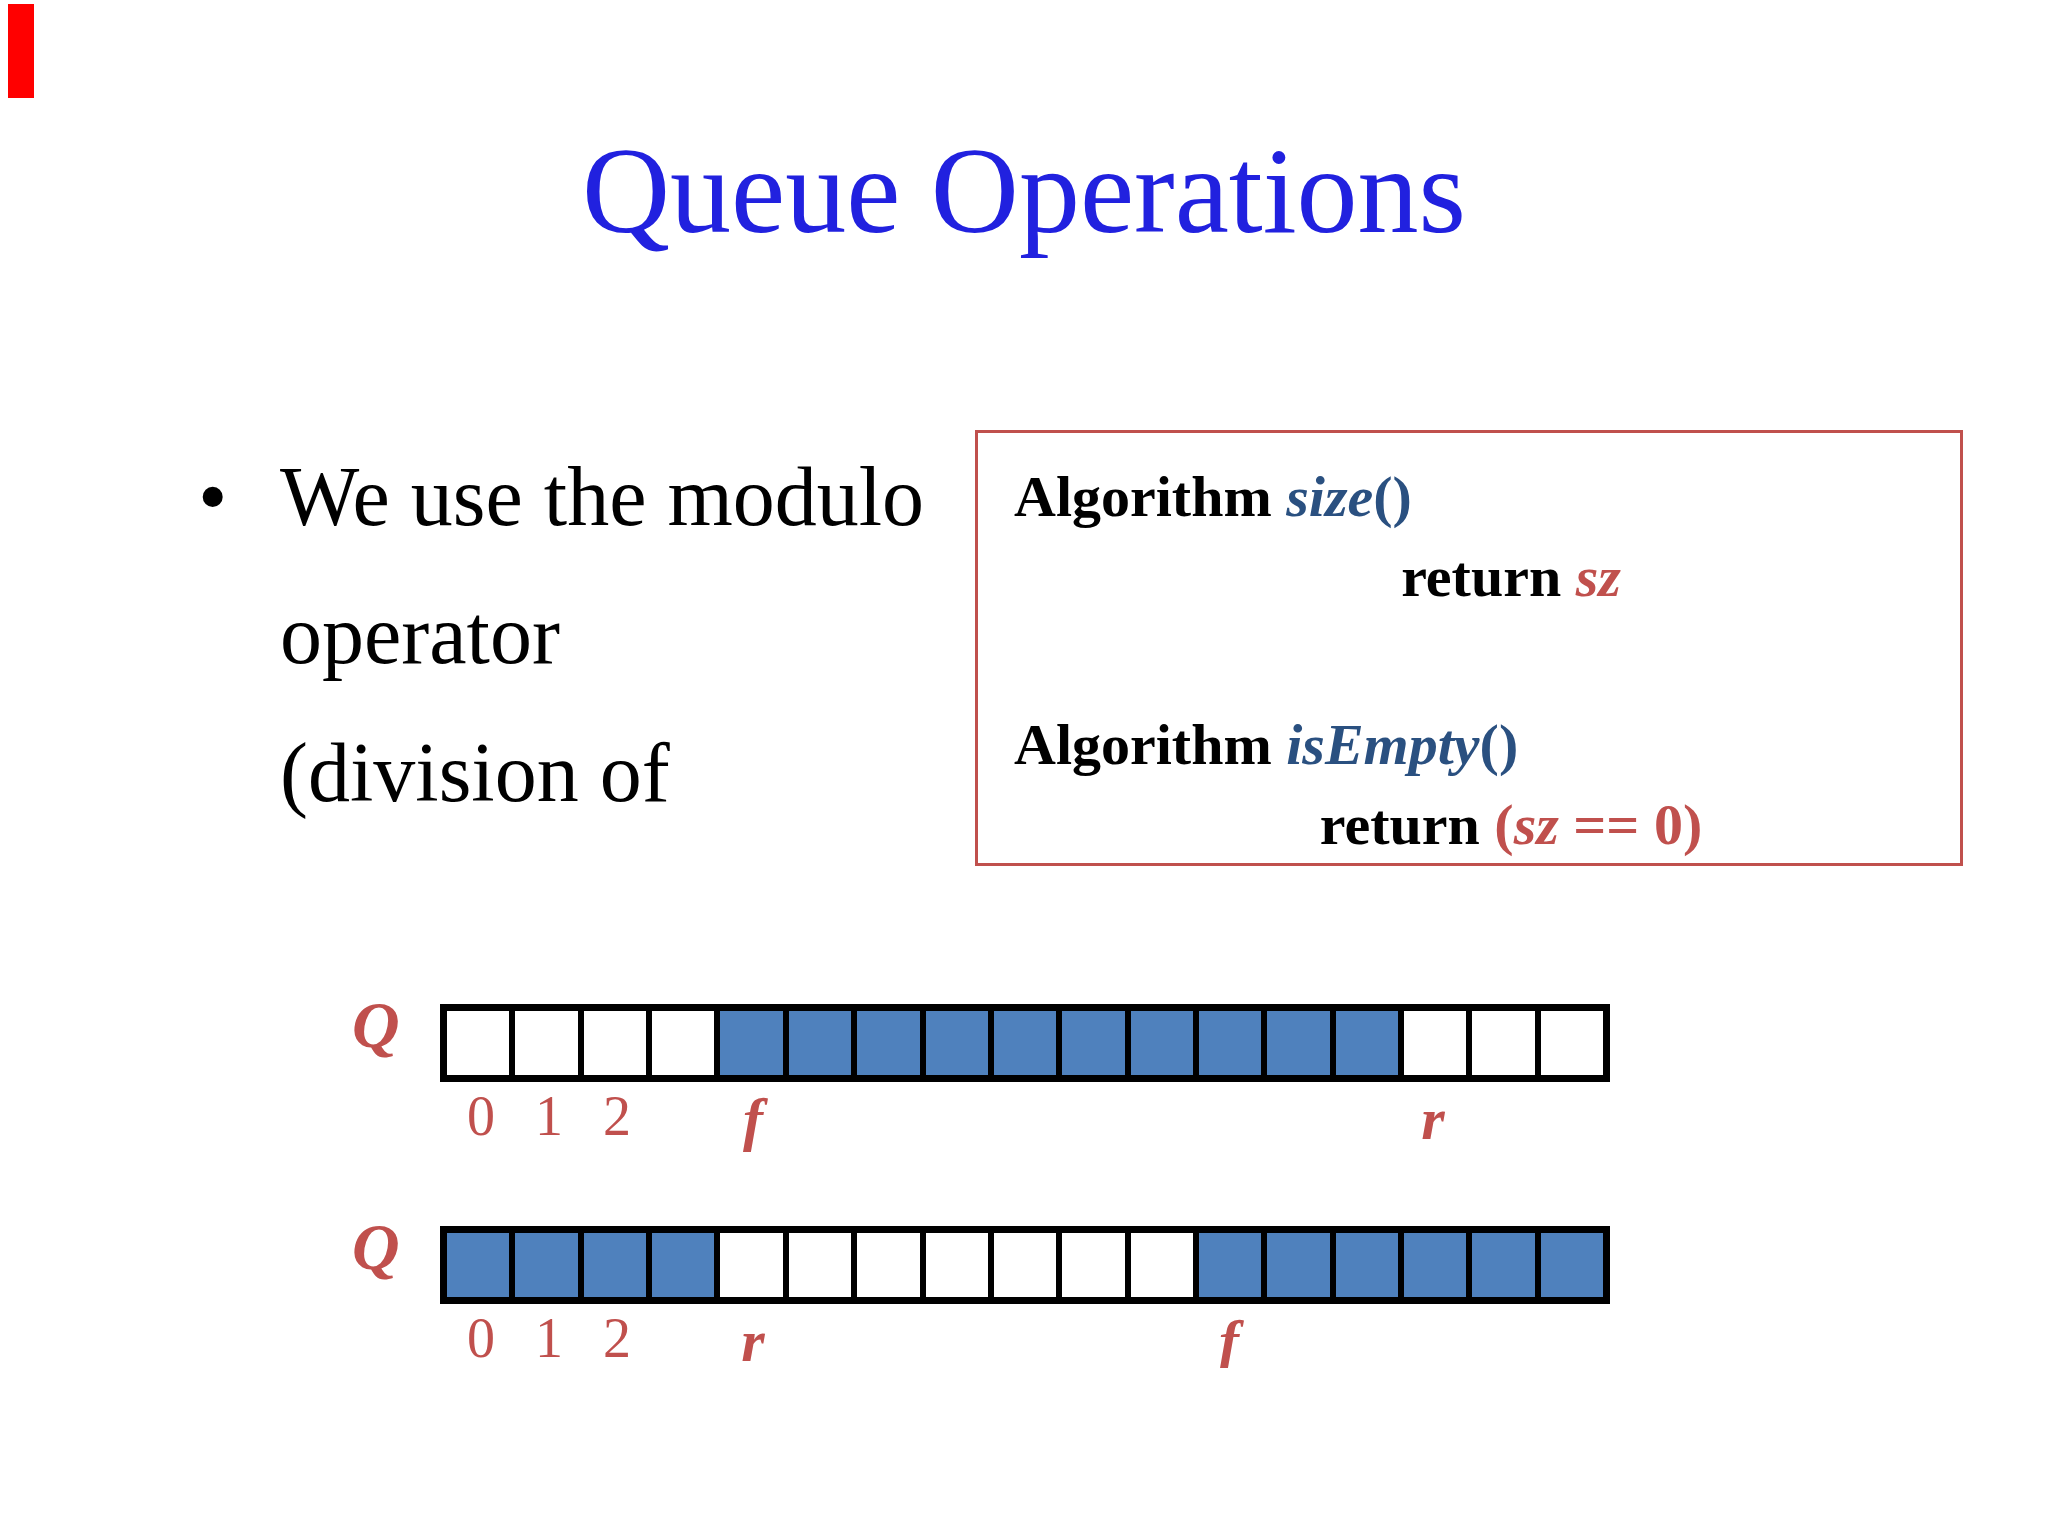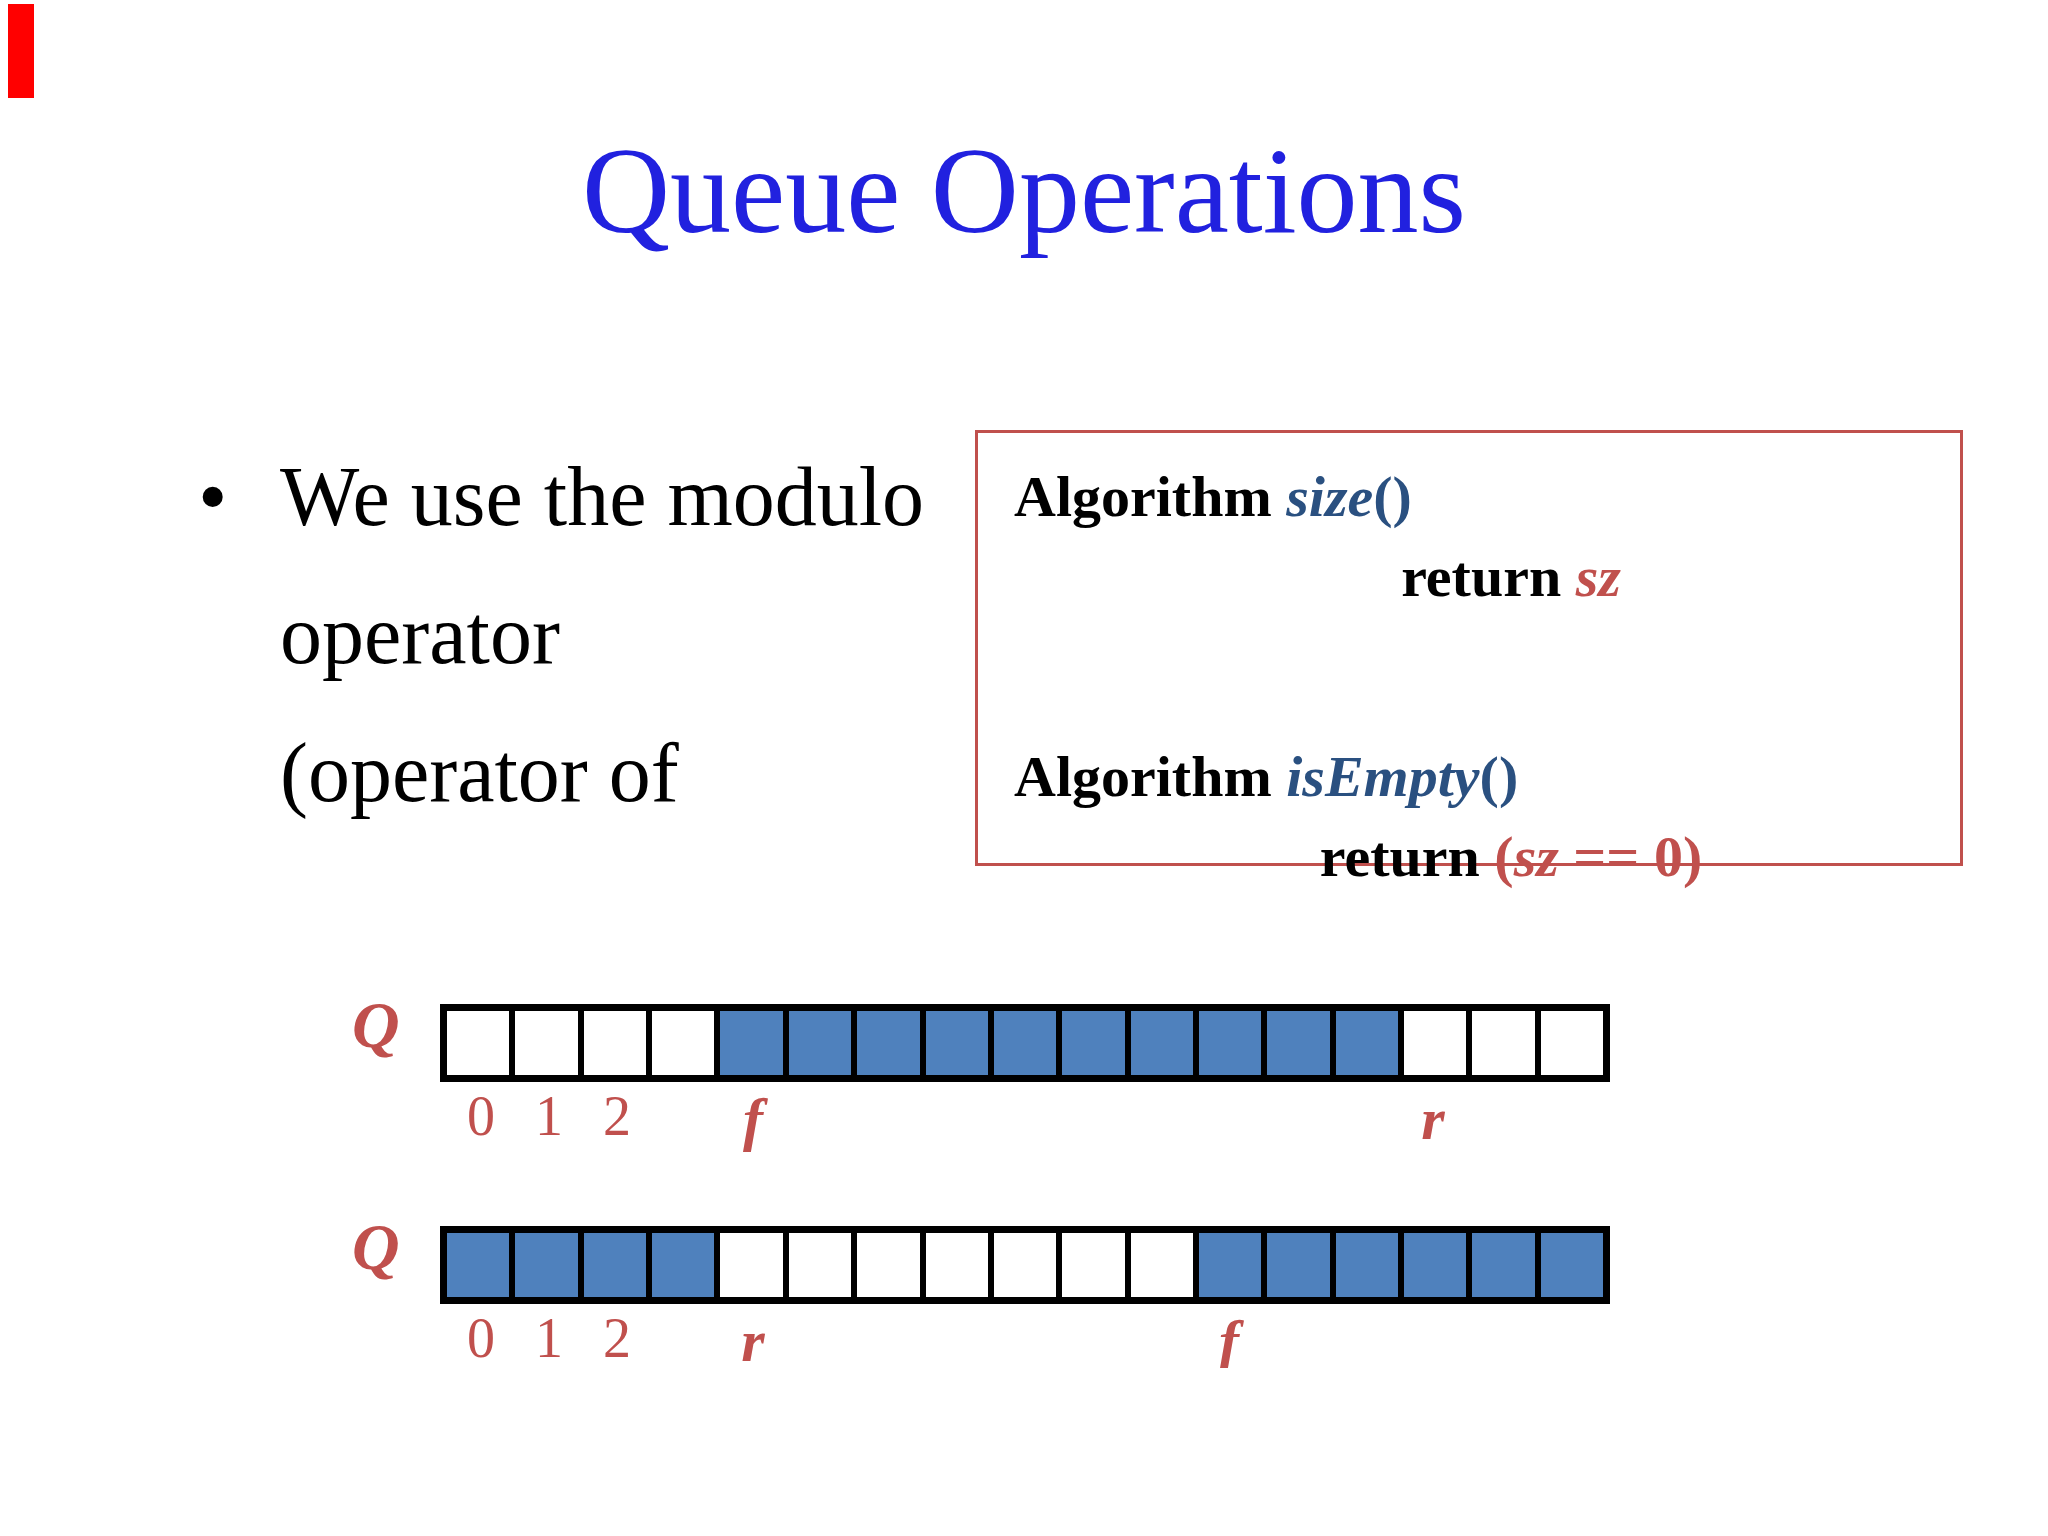--- a/index.html
+++ b/index.html
@@ -32,21 +32,21 @@
   }
 
   
   .algo-box {
     position:absolute; left:975px; top:430px; width:988px; height:436px;
     box-sizing:border-box; border:3px solid var(--box-border,#c0504d);
     padding:24px 0 16px 36px; font-weight:bold; font-size:58px; line-height:80px;
     color:#000; white-space:nowrap;
   }
   .algo-line.indent { padding-left:48px;text-align:center; }
-  .algo-line.gap { margin-top:120px; }
+  .algo-line.gap { margin-top:88px; }
   .seg-kw       { color:#000000; }
   .seg-fn       { color:var(--algo-navy,#2a5080); font-style:italic; }
   .seg-fn-paren { color:var(--algo-navy,#2a5080); }
   .seg-var      { color:var(--crimson,#c0504d); font-style:italic; }
   .seg-val      { color:var(--crimson,#c0504d); }
 
   
   .queue-row { position:absolute; left:0; width:2048px; height:190px; }
   .queue-row.row1 { top:988px; }
   .queue-row.row2 { top:1210px; }
@@ -82,21 +82,21 @@
 <div class="slide">
 
   <div class="corner-red"></div>
 
   <div class="title">Queue Operations</div>
 
   <div class="bullet-marker">•</div>
   <div class="bullet-text">
       <div>We use the modulo</div>
       <div>operator</div>
-      <div>(operator of</div>
+      <div>(division of</div>
     </div>
 
   <div class="algo-box">
       <div class="algo-line"><span class="seg-kw">Algorithm </span><span class="seg-fn">size</span><span class="seg-fn-paren">()</span></div>
       <div class="algo-line indent"><span class="seg-kw">return </span><span class="seg-var">sz</span></div>
       <div class="algo-line gap"><span class="seg-kw">Algorithm </span><span class="seg-fn">isEmpty</span><span class="seg-fn-paren">()</span></div>
       <div class="algo-line indent"><span class="seg-kw">return </span><span class="seg-val">(</span><span class="seg-var">sz</span><span class="seg-val"> == 0)</span></div>
     </div>
 
   <div class="queue-row row1">

